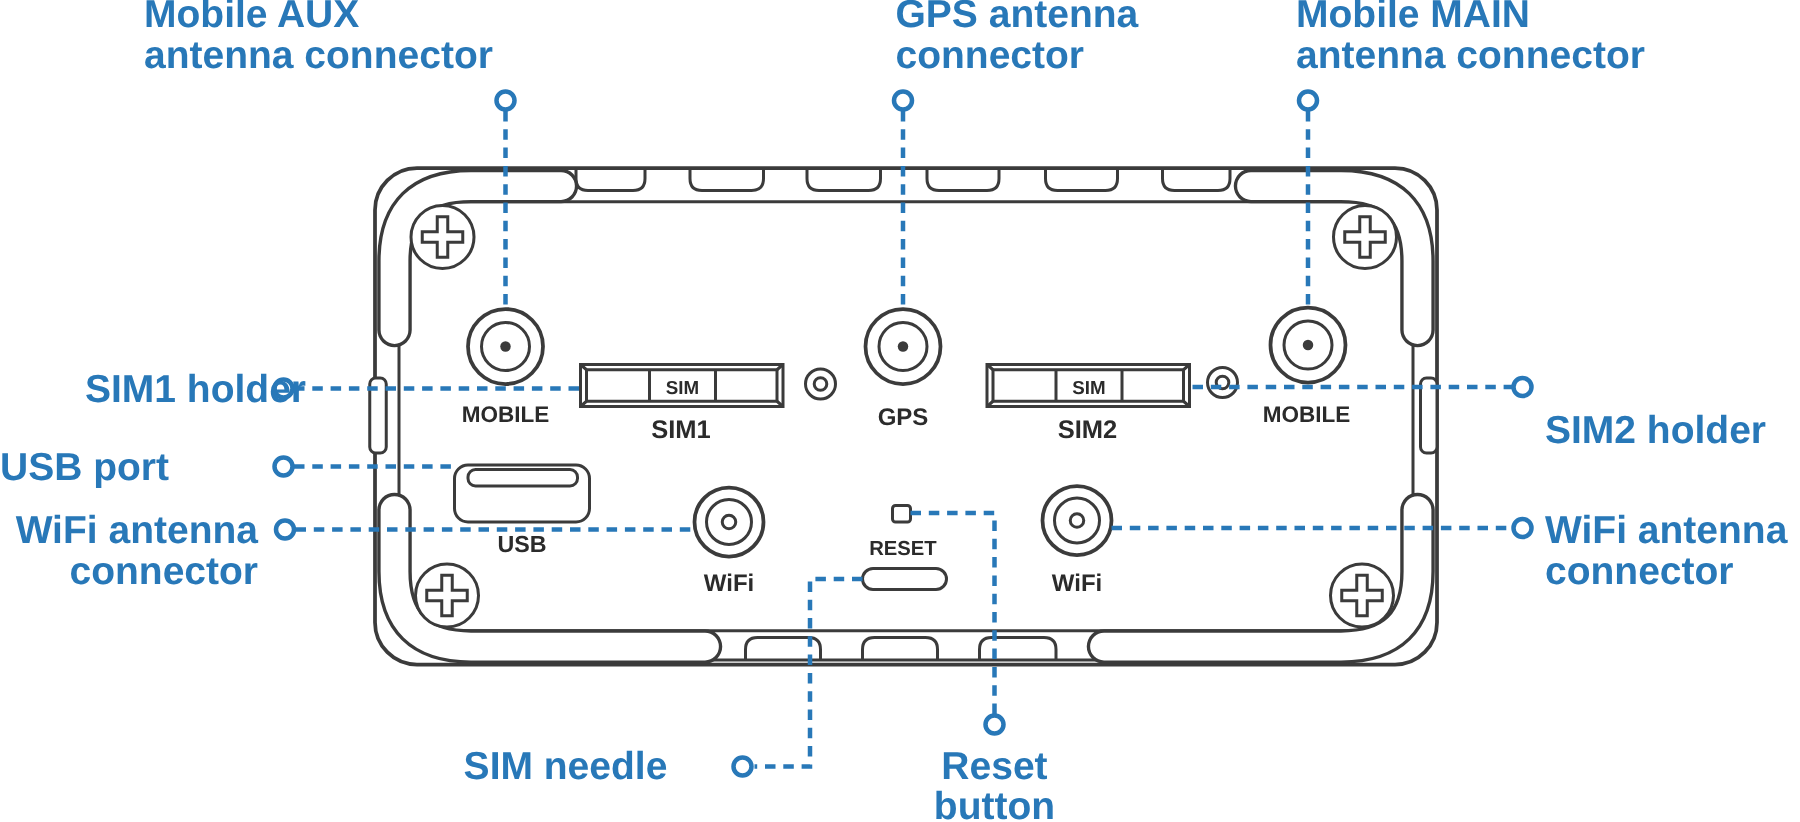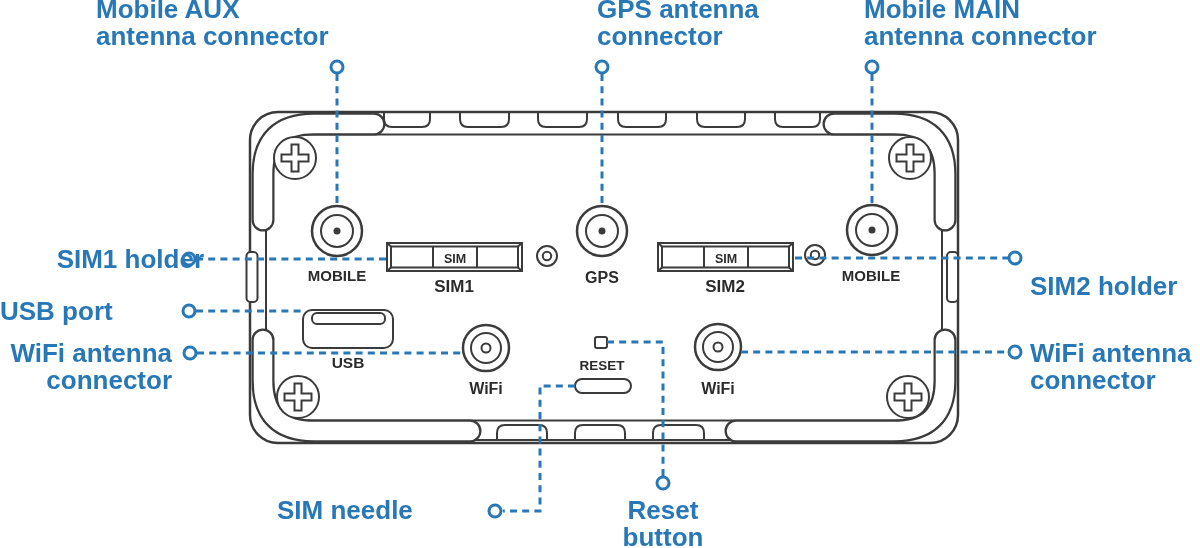--- a/index.html
+++ b/index.html
@@ -25,21 +25,21 @@
   .callout{position:absolute;font:700 26px/27px "Liberation Sans","DejaVu Sans",sans-serif;
            color:var(--accent);white-space:nowrap;}
   #c-aux{left:96px;top:-4px;}
   #c-gps{left:597px;top:-4px;}
   #c-main{left:864px;top:-4px;}
   #c-sim1{left:0;top:246px;width:172px;text-align:right;padding-left:32px;}
   #c-usb{left:0;top:298px;width:172px;text-align:left;}
   #c-wifil{left:0;top:340px;width:172px;text-align:right;}
   #c-sim2{left:1030px;top:246px;margin-top:27px;}
   #c-wifir{left:1030px;top:340px;}
-  #c-needle{left:277px;top:497px;width:200px;text-align:left;}
+  #c-needle{left:277px;top:497px;width:200px;text-align:center;}
   #c-reset{left:583px;top:497px;width:160px;text-align:center;}
 </style>
 </head>
 <body>
 
 <div id="stage">
 
   <svg width="1200" height="548" viewBox="0 0 1200 548">
 
     <rect class="fillw25" x="250" y="112" width="708" height="331" rx="28"></rect>

